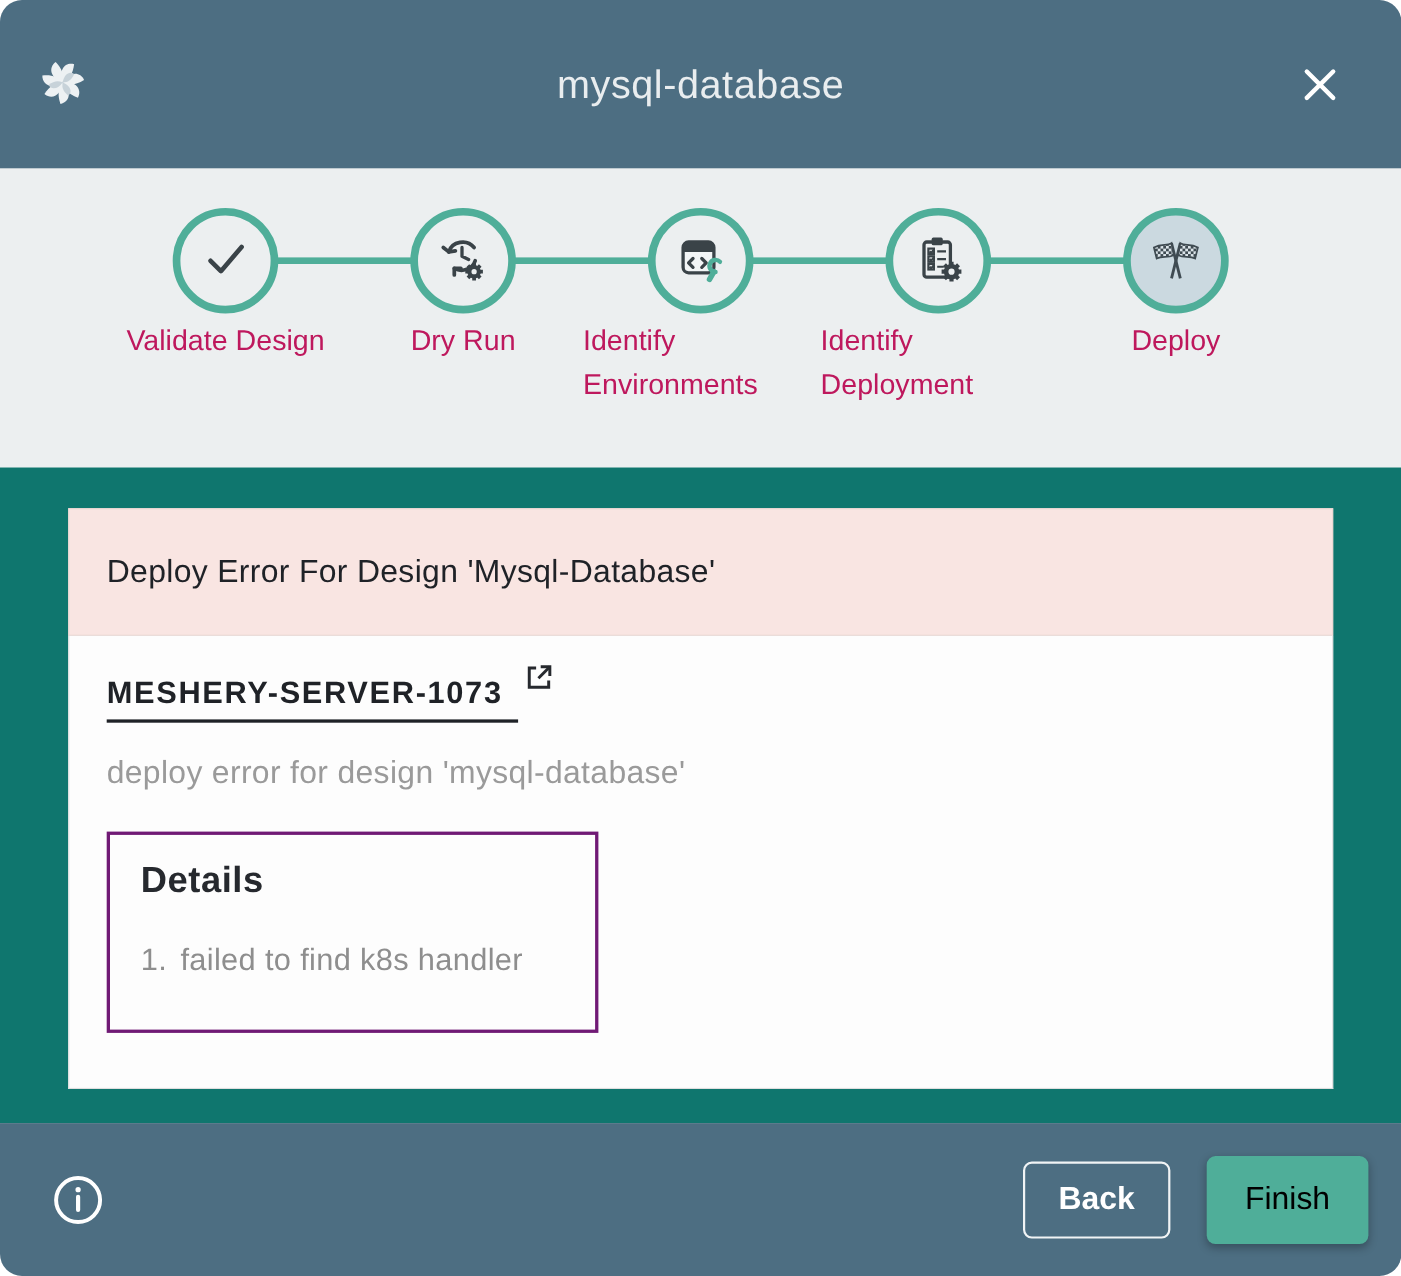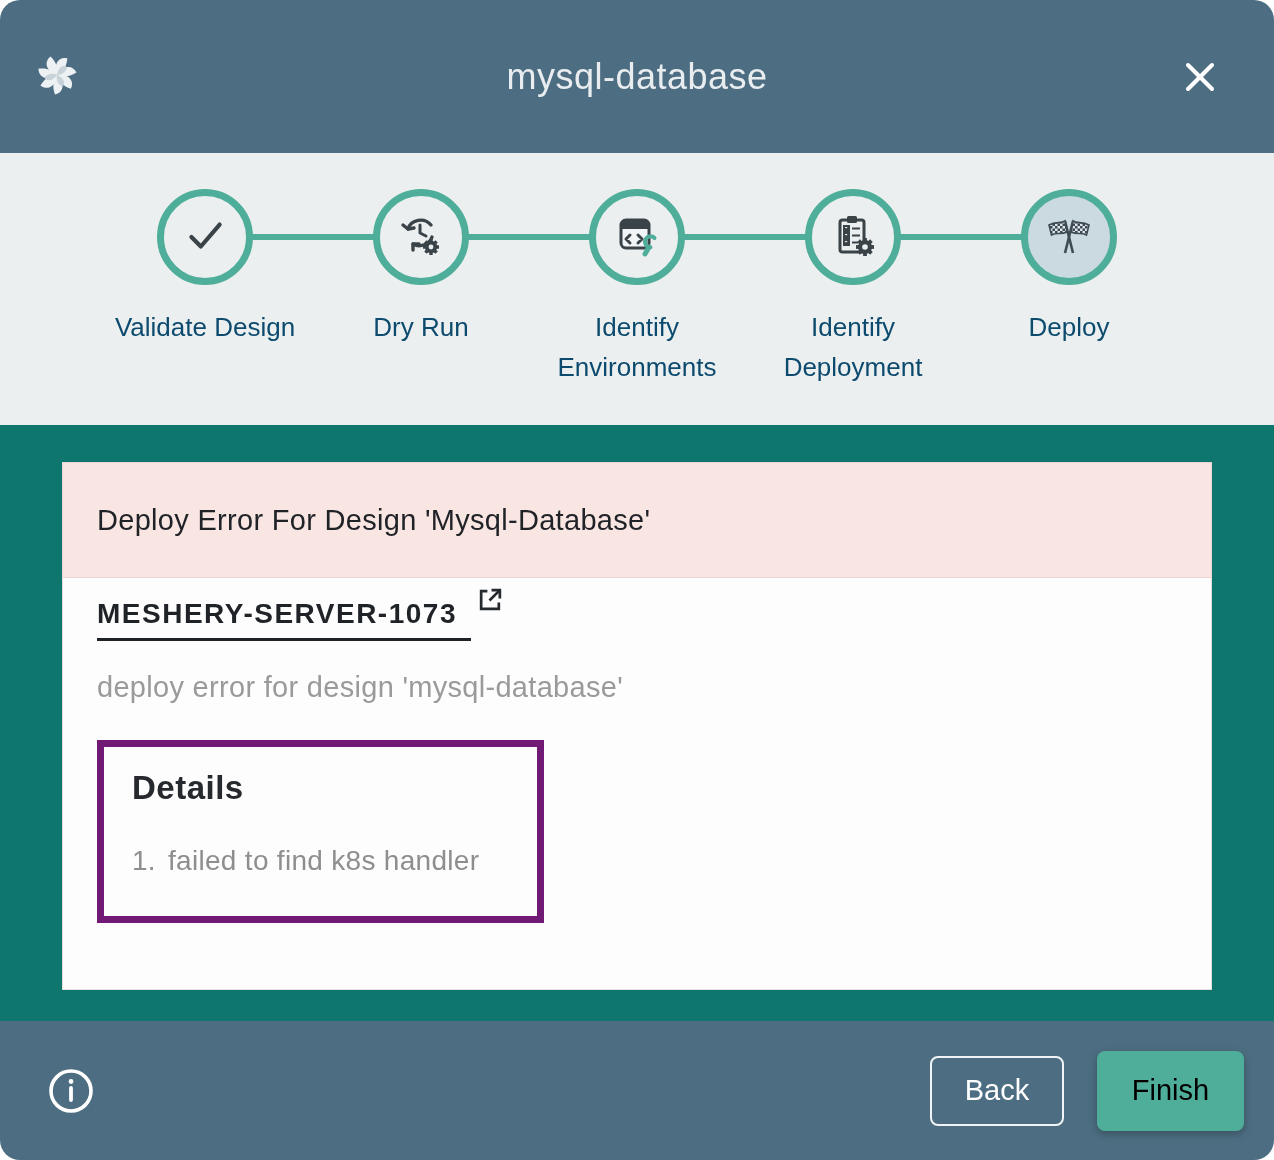--- a/index.html
+++ b/index.html
@@ -11,40 +11,40 @@
   .titlebar .title{font-size:36px;color:#E9EDEF;letter-spacing:.5px;}
   .close-btn{position:absolute;right:52px;top:50%;transform:translateY(-50%);width:44px;height:44px;background:none;border:none;cursor:pointer;padding:0;}
 
   
   .stepper{flex:0 0 272px;height:272px;background:#ECEFF0;padding-top:36px;box-sizing:border-box;}
   .steps-row{position:relative;display:flex;padding:0 97px;}
   .connector{position:absolute;top:45px;left:205px;right:206px;height:6px;background:#4FAE99;z-index:0;}
   .step{flex:1;display:flex;flex-direction:column;align-items:center;z-index:1;}
   .step-circle{width:96px;height:96px;box-sizing:border-box;border:7px solid #4FAE99;border-radius:50%;background:#ECEFF0;display:flex;align-items:center;justify-content:center;}
   .step.active .step-circle{background:#CBD9E0;}
-  .step-label{margin-top:22px;font-size:26px;line-height:40px;color:#0c4a6e;text-align:center;max-width:214px;}
+  .step-label{margin-top:4px;font-size:26px;line-height:40px;color:#be185d;text-align:left;max-width:214px;}
 
   
   .content{flex:1;background:#0f766e;padding:37px 62px 0;}
   .error-panel-header{background:#F9E5E2;border:1px solid #ECD6D3;height:116px;box-sizing:border-box;display:flex;align-items:center;padding:0 34px;font-size:29px;color:#1F2227;letter-spacing:.3px;}
-  .error-panel-body{background:#FDFDFD;border:1px solid #DFDFDF;border-top:none;box-sizing:border-box;height:412px;padding:20px 34px;}
+  .error-panel-body{background:#FDFDFD;border:1px solid #DFDFDF;border-top:none;box-sizing:border-box;height:412px;padding:36px 34px;}
   .error-code-row{display:flex;align-items:flex-start;}
   .error-code{font-size:28px;font-weight:bold;letter-spacing:1.5px;color:#1F2227;text-decoration:none;border-bottom:3px solid #1F2227;padding:0 14px 8px 0;}
   .ext-icon{margin-left:6px;margin-top:-12px;}
   .error-desc{margin-top:30px;font-size:29px;color:#9A9A9A;letter-spacing:.3px;}
-  .details-box{margin-top:36px;width:447px;height:183px;box-sizing:border-box;border:7px solid #701a75;padding:22px 28px;}
+  .details-box{margin-top:36px;width:447px;height:183px;box-sizing:border-box;border:3px solid #701a75;padding:22px 28px;}
   .details-heading{font-size:33px;font-weight:800;color:#26292E;letter-spacing:.5px;}
   .details-list{margin:38px 0 0;padding-left:32px;font-size:28px;color:#8E8E8E;letter-spacing:.3px;}
   .details-list li{padding-left:4px;}
 
   
   .footer{flex:0 0 139px;height:139px;background:#4D6E82;display:flex;align-items:center;padding:0 30px;box-sizing:border-box;}
   .info-btn{width:50px;height:50px;margin-left:16px;background:none;border:none;padding:0;cursor:pointer;}
   .footer .spacer{flex:1;}
-  .back-btn{width:134px;height:70px;background:transparent;border:2px solid rgba(255,255,255,.92);border-radius:8px;color:#FFFFFF;font-size:29px;font-family:"Liberation Sans",sans-serif;margin-right:33px;cursor:pointer;}
+  .back-btn{width:134px;height:70px;background:transparent;border:2px solid rgba(255,255,255,.92);border-radius:8px;color:#FFFFFF;font-size:29px;font-family:"Liberation Sans",sans-serif;margin-right:33px;cursor:pointer;font-weight:bold;}
   .finish-btn{width:147px;height:80px;background:#4FAE99;border:none;border-radius:8px;color:#000000;font-size:29px;font-family:"Liberation Sans",sans-serif;box-shadow:0 3px 8px rgba(0,0,0,.28);cursor:pointer;}
 </style>
 </head>
 <body>
 
 <div class="modal">
 
   <div class="titlebar">
     <span class="logo">
       <svg viewBox="0 0 52 52" width="54" height="54">

